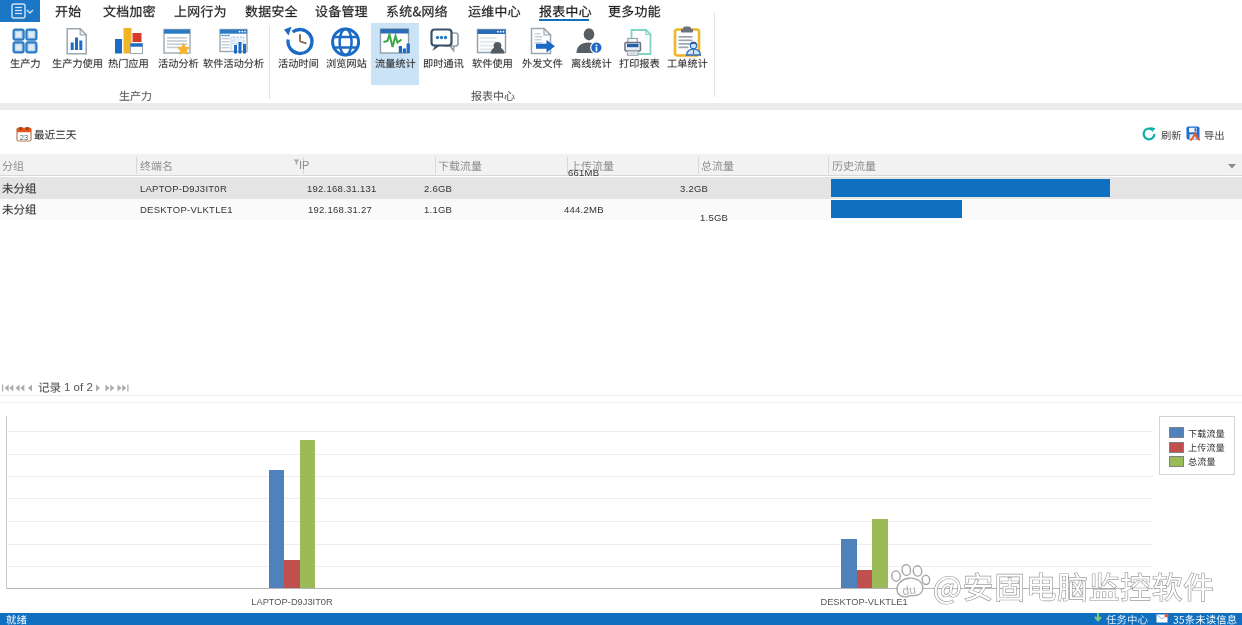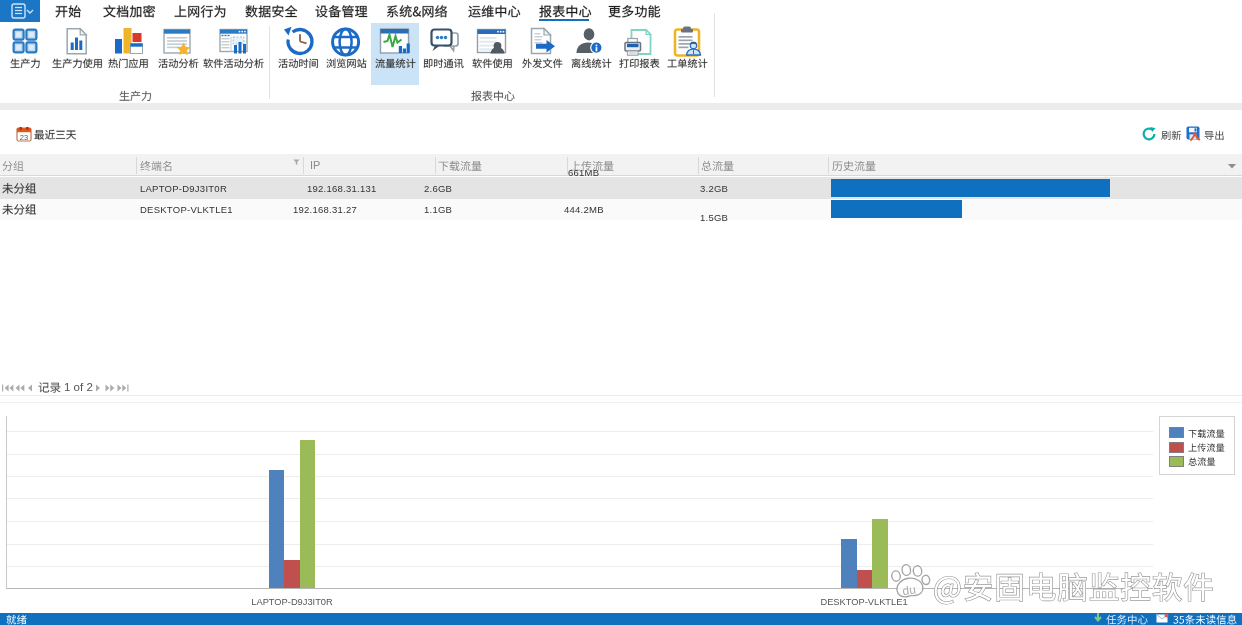--- a/index.html
+++ b/index.html
@@ -530,21 +530,21 @@
         <use href="#g7EC4" x="1000"></use>
       </g>
     </svg>
     <svg style="position:absolute;left:140.0px;top:157.9px;overflow:visible" width="35" height="15">
       <g fill="#8c8c8c" transform="translate(0,12.1) scale(0.011000)">
         <use href="#g7EC8" x="0"></use>
         <use href="#g7AEF" x="1000"></use>
         <use href="#g540D" x="2000"></use>
       </g>
     </svg>
-    <div style="position:absolute;left:310px;top:159px;font:11px 'Liberation Sans',sans-serif;color:#8c8c8c">IP</div>
+    <div style="position:absolute;left:299px;top:159px;font:11px 'Liberation Sans',sans-serif;color:#8c8c8c">IP</div>
     <svg style="position:absolute;left:438.0px;top:157.9px;overflow:visible" width="46" height="15">
       <g fill="#8c8c8c" transform="translate(0,12.1) scale(0.011000)">
         <use href="#g4E0B" x="0"></use>
         <use href="#g8F7D" x="1000"></use>
         <use href="#g6D41" x="2000"></use>
         <use href="#g91CF" x="3000"></use>
       </g>
     </svg>
     <svg style="position:absolute;left:570.0px;top:157.9px;overflow:visible" width="46" height="15">
       <g fill="#8c8c8c" transform="translate(0,12.1) scale(0.011000)">
@@ -581,31 +581,31 @@
       <g fill="#333" stroke="#333" stroke-width="10" transform="translate(0,12.7) scale(0.011500)">
         <use href="#g672A" x="0"></use>
         <use href="#g5206" x="1000"></use>
         <use href="#g7EC4" x="2000"></use>
       </g>
     </svg>
     <div style="position:absolute;left:140px;top:183px;font:9.5px 'Liberation Sans',sans-serif;color:#333;letter-spacing:0.25px">LAPTOP-D9J3IT0R</div>
     <div style="position:absolute;left:307px;top:183px;font:9.5px 'Liberation Sans',sans-serif;color:#333;letter-spacing:0.25px">192.168.31.131</div>
     <div style="position:absolute;left:424px;top:183px;font:9.5px 'Liberation Sans',sans-serif;color:#333;letter-spacing:0.25px">2.6GB</div>
     <div style="position:absolute;left:568px;top:167px;font:9.5px 'Liberation Sans',sans-serif;color:#333;letter-spacing:0.25px">661MB</div>
-    <div style="position:absolute;left:700px;top:183px;font:9.5px 'Liberation Sans',sans-serif;color:#333;letter-spacing:0.25px">3.2GB</div>
+    <div style="position:absolute;left:680px;top:183px;font:9.5px 'Liberation Sans',sans-serif;color:#333;letter-spacing:0.25px">3.2GB</div>
     <div style="position:absolute;left:831px;top:179px;width:279px;height:18px;background:#1070c0;"></div>
     <svg style="position:absolute;left:2.0px;top:200.8px;overflow:visible" width="36" height="16">
       <g fill="#333" stroke="#333" stroke-width="10" transform="translate(0,12.7) scale(0.011500)">
         <use href="#g672A" x="0"></use>
         <use href="#g5206" x="1000"></use>
         <use href="#g7EC4" x="2000"></use>
       </g>
     </svg>
     <div style="position:absolute;left:140px;top:204px;font:9.5px 'Liberation Sans',sans-serif;color:#333;letter-spacing:0.25px">DESKTOP-VLKTLE1</div>
-    <div style="position:absolute;left:293px;top:204px;font:9.5px 'Liberation Sans',sans-serif;color:#333;letter-spacing:0.25px">192.168.31.27</div>
+    <div style="position:absolute;left:308px;top:204px;font:9.5px 'Liberation Sans',sans-serif;color:#333;letter-spacing:0.25px">192.168.31.27</div>
     <div style="position:absolute;left:424px;top:204px;font:9.5px 'Liberation Sans',sans-serif;color:#333;letter-spacing:0.25px">1.1GB</div>
     <div style="position:absolute;left:564px;top:204px;font:9.5px 'Liberation Sans',sans-serif;color:#333;letter-spacing:0.25px">444.2MB</div>
     <div style="position:absolute;left:700px;top:212px;font:9.5px 'Liberation Sans',sans-serif;color:#333;letter-spacing:0.25px">1.5GB</div>
     <div style="position:absolute;left:831px;top:200px;width:131px;height:18px;background:#1070c0;"></div>
     <div style="position:absolute;left:0;top:395px;width:1242px;height:1px;background:#ebebeb;"></div>
     <svg width="36" height="10" style="position:absolute;left:2px;top:383px">
 <g fill="#ababab">
         <rect x="0" y="1.5" width="1.2" height="7"></rect>
         <path d="M6.6 1.5 L2.6 5 L6.6 8.5z"></path>
         <path d="M11.4 1.5 L7.4 5 L11.4 8.5z"></path>

